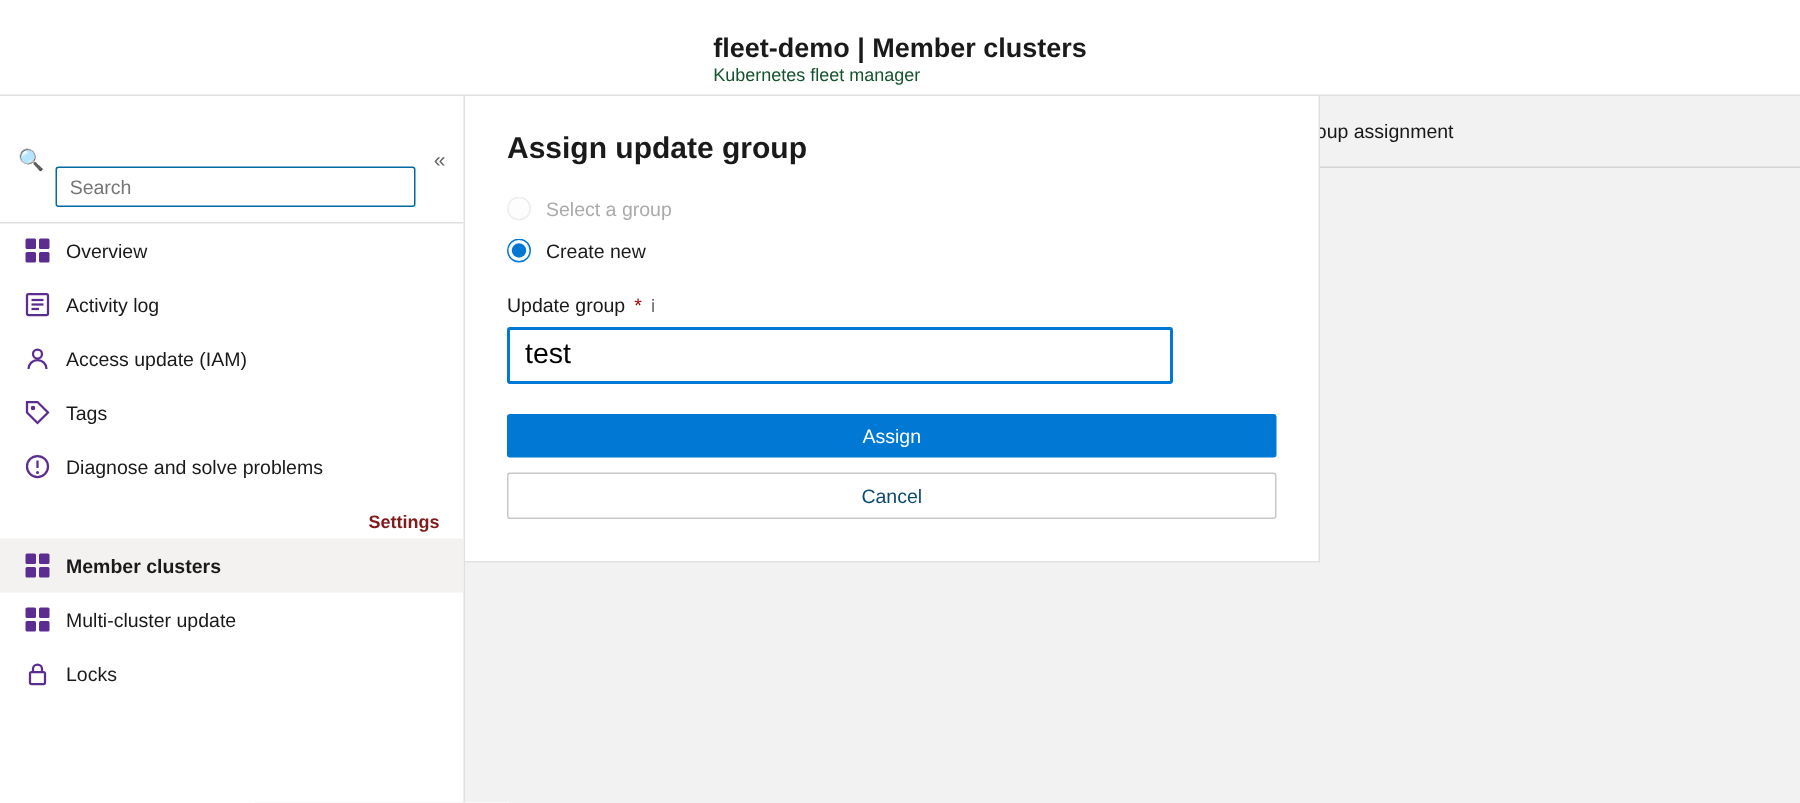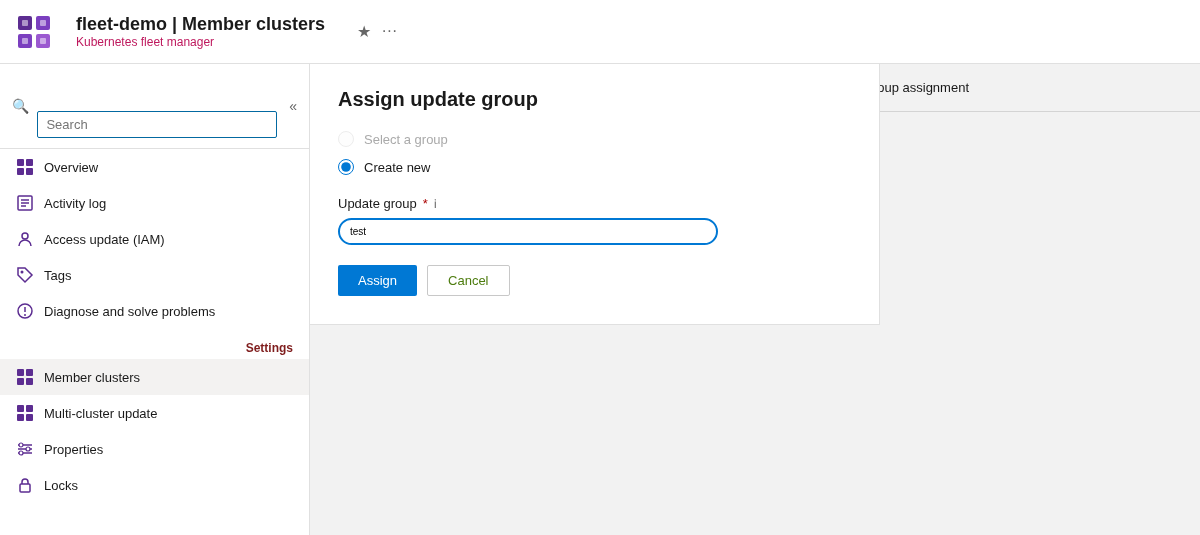--- a/index.html
+++ b/index.html
@@ -1,36 +1,36 @@
 <!DOCTYPE html>
 <html><head>
   <meta charset="utf-8">
   <style>
     * { box-sizing: border-box; margin: 0; padding: 0; }
     body { font-family: 'Segoe UI', sans-serif; font-size: 14px; color: #1a1a1a; background: #fff; width: 1200px; height: 535px; overflow: hidden; display: flex; flex-direction: column; }
 
     
-    .header { display: flex; align-items: center; padding: 10px 16px; border-bottom: 1px solid #e0e0e0; height: 64px; gap: 24px; }
+    .header { display: flex; align-items: center; padding: 10px 16px; border-bottom: 1px solid #e0e0e0; height: 64px; gap: 12px; flex-direction: column; }
     .header-title { display: flex; flex-direction: column; }
     .header-title-main { font-size: 18px; font-weight: 600; color: #1a1a1a; }
-    .header-title-sub { font-size: 12px; color: #be185d; }
+    .header-title-sub { font-size: 12px; color: #14532d; }
     .header-icons { display: flex; gap: 10px; margin-left: 8px; color: #666; font-size: 16px; cursor: pointer; }
 
     
     .main { display: flex; flex: 1; overflow: hidden; }
 
     
     .sidebar { width: 310px; border-right: 1px solid #e0e0e0; display: flex; flex-direction: column; flex-shrink: 0; }
     .sidebar-search { padding: 10px 12px; border-bottom: 1px solid #e0e0e0; display: flex; align-items: center; gap: 8px; }
     .sidebar-search input { border: 1px solid #0369a1; border-radius: 2px; padding: 5px 8px; font-size: 13px; width: 100%; outline: none; margin-top: 37px; }
     .sidebar-collapse { cursor: pointer; color: #666; font-size: 14px; margin-left: 4px; }
 
     .sidebar-nav { flex: 1; overflow-y: auto; text-align: right; }
     .nav-item { display: flex; align-items: center; gap: 10px; padding: 9px 16px; cursor: pointer; font-size: 13px; color: #1a1a1a; }
-    .nav-item.active { background: #f3f2f1; font-weight: 400; }
+    .nav-item.active { background: #f3f2f1; font-weight: 700; }
     .nav-item .icon { width: 18px; height: 18px; display: flex; align-items: center; justify-content: center; flex-shrink: 0; }
 
     .section-header { padding: 12px 16px 4px; font-size: 12px; font-weight: 600; color: #7f1d1d; text-transform: none; }
 
     
     .content { flex: 1; display: flex; flex-direction: column; overflow: hidden; position: relative; }
 
     
     .toolbar { display: flex; align-items: center; padding: 8px 16px; border-bottom: 1px solid #e0e0e0; gap: 4px; height: 48px; }
     .toolbar-btn { display: flex; align-items: center; gap: 5px; padding: 5px 10px; border: none; background: transparent; cursor: pointer; font-size: 13px; color: #1a1a1a; border-radius: 2px; }
@@ -44,25 +44,25 @@
     .radio-group { display: flex; flex-direction: column; gap: 12px; margin-bottom: 20px; }
     .radio-item { display: flex; align-items: center; gap: 10px; font-size: 13px; }
     .radio-item input[type="radio"] { width: 16px; height: 16px; accent-color: #0078d4; }
     .radio-item.disabled { color: #aaa; }
     .radio-item.disabled input[type="radio"] { opacity: 0.4; }
 
     .form-label { font-size: 13px; margin-bottom: 6px; color: #1a1a1a; display: flex; align-items: center; gap: 6px; }
     .required { color: #a00; }
     .info-icon { color: #666; font-size: 12px; cursor: pointer; }
 
-    .form-input { width: 380px; border: 2px solid #0078d4; border-radius: 14px; padding: 6px 10px; font-size: 10px; outline: none; display: block; margin-bottom: 20px; }
-
-    .btn-row { display: flex; gap: 10px; }
+    .form-input { width: 444px; border: 2px solid #0078d4; border-radius: 2px; padding: 6px 10px; font-size: 19px; outline: none; display: block; margin-bottom: 20px; }
+
+    .btn-row { display: flex; gap: 10px; flex-direction: column; }
     .btn-primary { background: #0078d4; color: #fff; border: none; padding: 7px 20px; font-size: 13px; border-radius: 2px; cursor: pointer; font-weight: 500; }
-    .btn-secondary { background: #fff; color: #4d7c0f; border: 1px solid #c8c8c8; padding: 7px 20px; font-size: 13px; border-radius: 2px; cursor: pointer; }
+    .btn-secondary { background: #fff; color: #0c4a6e; border: 1px solid #c8c8c8; padding: 7px 20px; font-size: 13px; border-radius: 2px; cursor: pointer; }
 
     
     .logo-svg { width: 36px; height: 36px; }
   </style>
 </head>
 <body>
 
 <div class="header">
   <svg class="logo-svg" viewBox="0 0 36 36">
     <rect x="2" y="2" width="14" height="14" rx="2" fill="#5c2d91"></rect>
@@ -165,33 +165,20 @@
               <rect x="10" y="1" width="7" height="7" rx="1" fill="#5c2d91"></rect>
               <rect x="1" y="10" width="7" height="7" rx="1" fill="#5c2d91"></rect>
               <rect x="10" y="10" width="7" height="7" rx="1" fill="#5c2d91"></rect>
             </svg>
         </span>
         <span>Multi-cluster update</span>
       </div>
       <div class="nav-item">
         <span class="icon">
           <svg width="18" height="18" viewBox="0 0 18 18">
-              <line x1="2" y1="5" x2="16" y2="5" stroke="#5c2d91" stroke-width="1.5"></line>
-              <line x1="2" y1="9" x2="16" y2="9" stroke="#5c2d91" stroke-width="1.5"></line>
-              <line x1="2" y1="13" x2="16" y2="13" stroke="#5c2d91" stroke-width="1.5"></line>
-              <circle cx="5" cy="5" r="2" fill="#fff" stroke="#5c2d91" stroke-width="1.2"></circle>
-              <circle cx="12" cy="9" r="2" fill="#fff" stroke="#5c2d91" stroke-width="1.2"></circle>
-              <circle cx="5" cy="13" r="2" fill="#fff" stroke="#5c2d91" stroke-width="1.2"></circle>
-            </svg>
-        </span>
-        <span>Properties</span>
-      </div>
-      <div class="nav-item">
-        <span class="icon">
-          <svg width="18" height="18" viewBox="0 0 18 18">
               <rect x="4" y="8" width="10" height="8" rx="1" fill="none" stroke="#5c2d91" stroke-width="1.5"></rect>
               <path d="M6 8V6a3 3 0 0 1 6 0v2" fill="none" stroke="#5c2d91" stroke-width="1.5"></path>
             </svg>
         </span>
         <span>Locks</span>
       </div>
     </div>
   </div>
 
   <div class="content">

